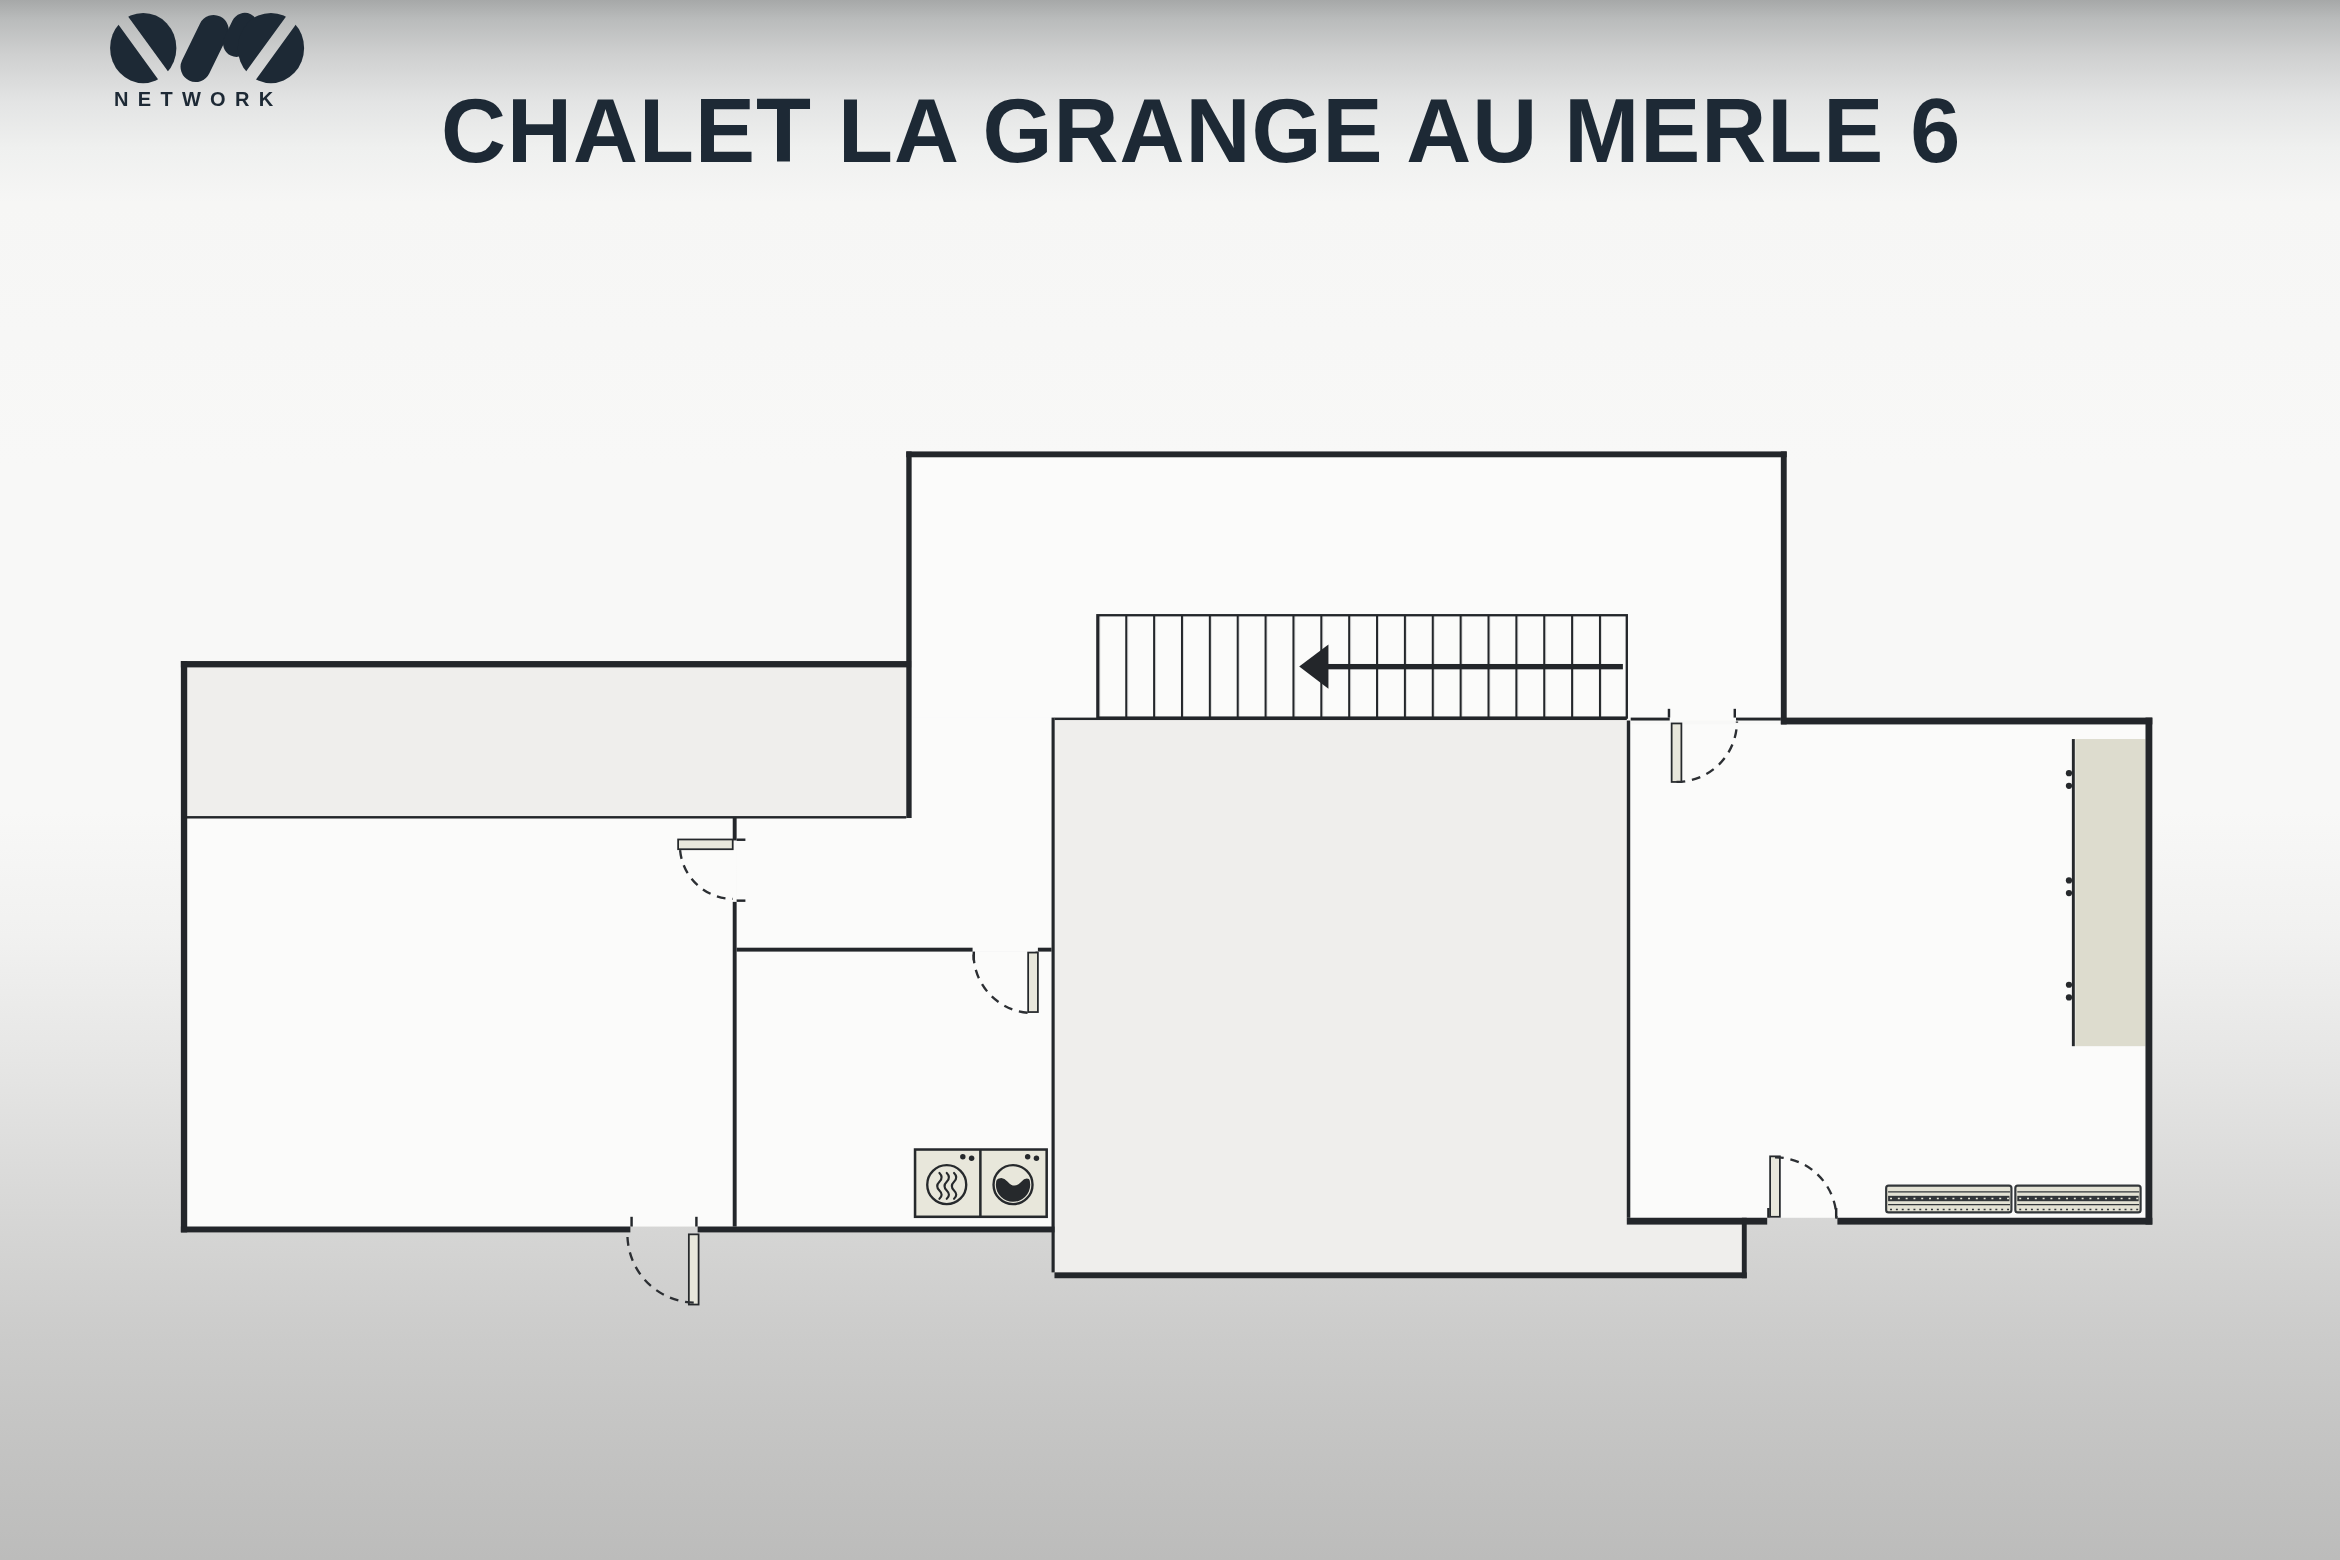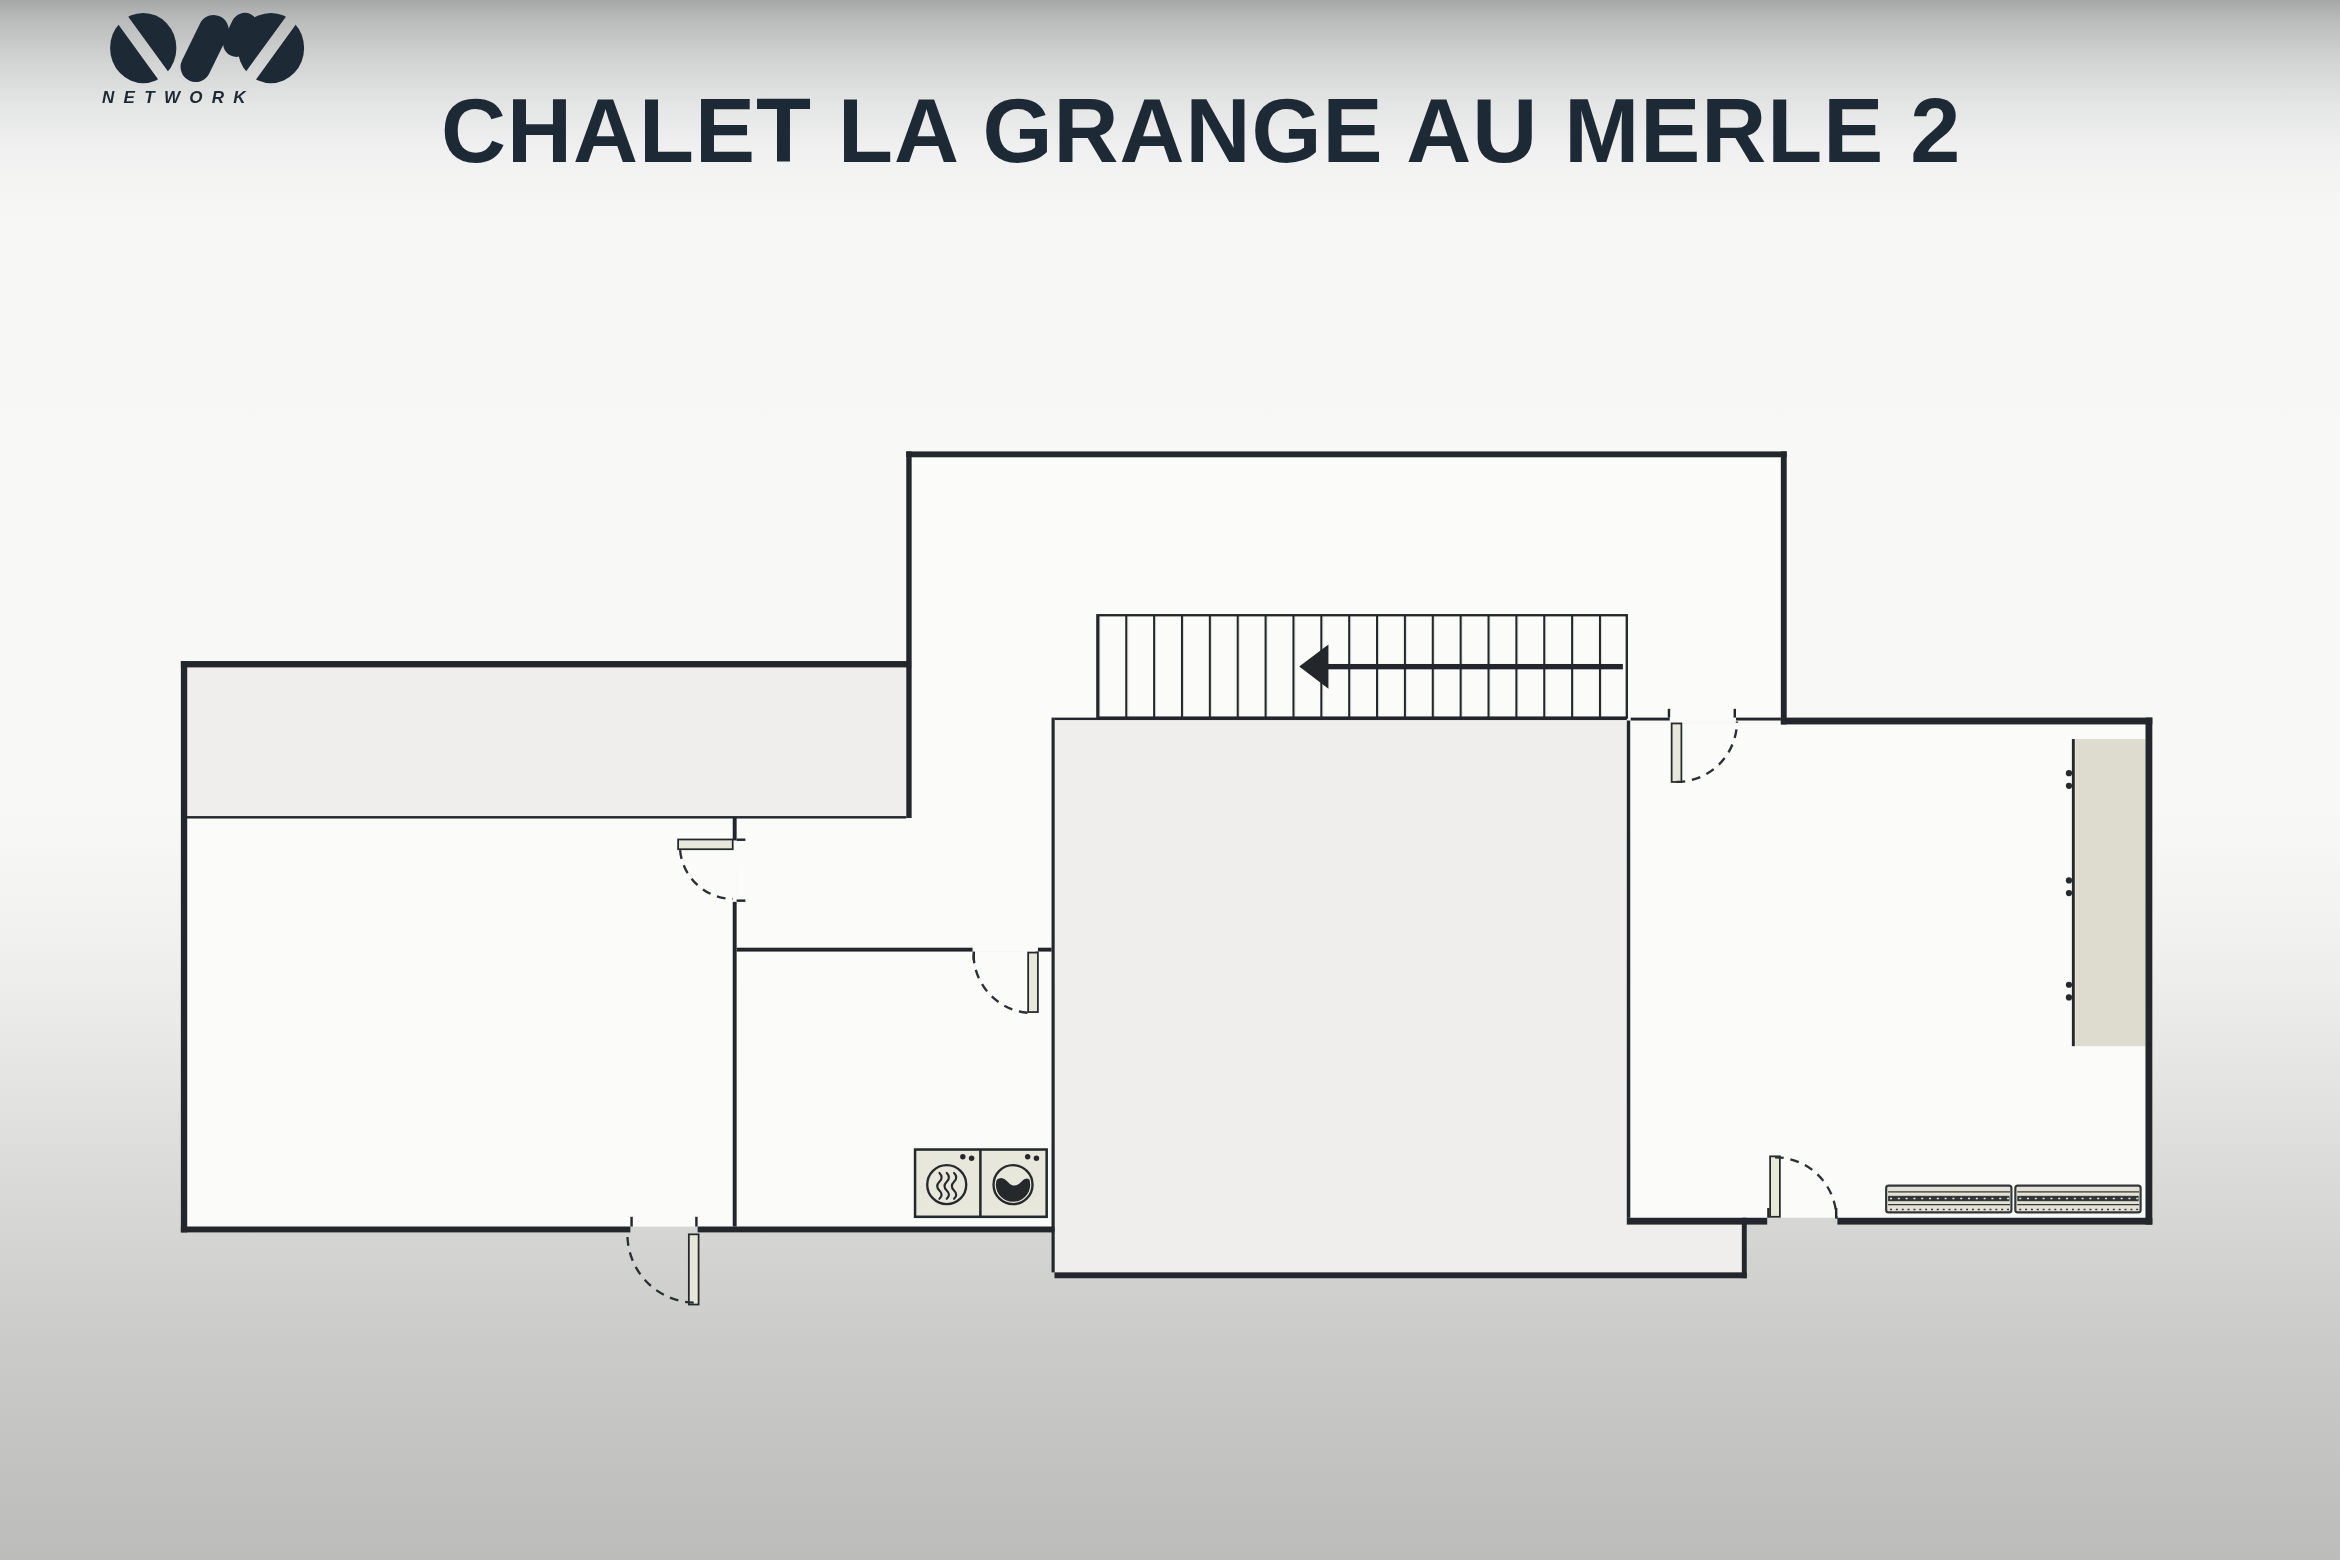--- a/index.html
+++ b/index.html
@@ -11,22 +11,22 @@
       #f6f6f5 13%, #f8f8f7 30%, #f8f8f7 52%, #f1f1f0 60%, #e6e6e5 68%,
       #d8d8d7 77%, #cbcbca 86%, #c2c2c1 94%, #bcbcbb 100%);
   }
   .page-title{
     position:absolute;left:441px;top:21.5px;height:98px;line-height:98px;
     font-size:90px;font-weight:700;letter-spacing:1px;white-space:nowrap;
     color:var(--title,#1d2935);
   }
   .logo{position:absolute;left:107px;top:9.8px;width:207px;height:117px}
   .logo-sub{
-    position:absolute;left:102px;top:88px;font-size:17px;font-weight:700;
-    letter-spacing:9.3px;color:var(--title,#1d2935);white-space:nowrap;font-style:italic;
+    position:absolute;left:114px;top:88px;font-size:20px;font-weight:700;
+    letter-spacing:9.3px;color:var(--title,#1d2935);white-space:nowrap;
   }
   svg.plan{position:absolute;left:0;top:0}
   .wall{fill:var(--wall,#23262a)}
   .room{fill:var(--room,#fbfbfa)}
   .shaded{fill:var(--shaded,#efeeec)}
   .leaf{fill:var(--leaf,#e8e7db);stroke:var(--icon,#26292c);stroke-width:1.8}
   .arc{fill:none;stroke:var(--line,#2c2f33);stroke-width:2.4;stroke-dasharray:9 7}
   .ink{fill:var(--icon,#26292c)}
   .sink{stroke:var(--icon,#26292c);fill:none}
 </style>
@@ -48,21 +48,21 @@
         </mask>
       </defs>
       <g fill="#1d2935">
         <ellipse cx="37" cy="39" rx="34" ry="36" mask="url(#mO1)"></ellipse>
         <rect x="84.5" y="3" width="31" height="73" rx="15.5" transform="rotate(26 100 39.5)"></rect>
         <rect x="123" y="2" width="28" height="47" rx="14" transform="rotate(26 137 25.5)"></rect>
         <ellipse cx="168" cy="39" rx="34" ry="36" mask="url(#mO2)"></ellipse>
       </g>
     </svg>
     <div class="logo-sub">NETWORK</div>
-    <h1 class="page-title">CHALET LA GRANGE AU MERLE 2</h1>
+    <h1 class="page-title">CHALET LA GRANGE AU MERLE 6</h1>
   </div>
 
   <svg class="plan" width="2341" height="1560" viewBox="0 0 2400 1600">
     <defs>
       <pattern id="treads" x="1125" y="631" width="28.58" height="105" patternUnits="userSpaceOnUse">
         <rect x="0" y="0" width="2.2" height="105" class="wall"></rect>
       </pattern>
       <clipPath id="washDrum">
           <circle cx="1038.5" cy="1215" r="17.6"></circle>
         </clipPath>

